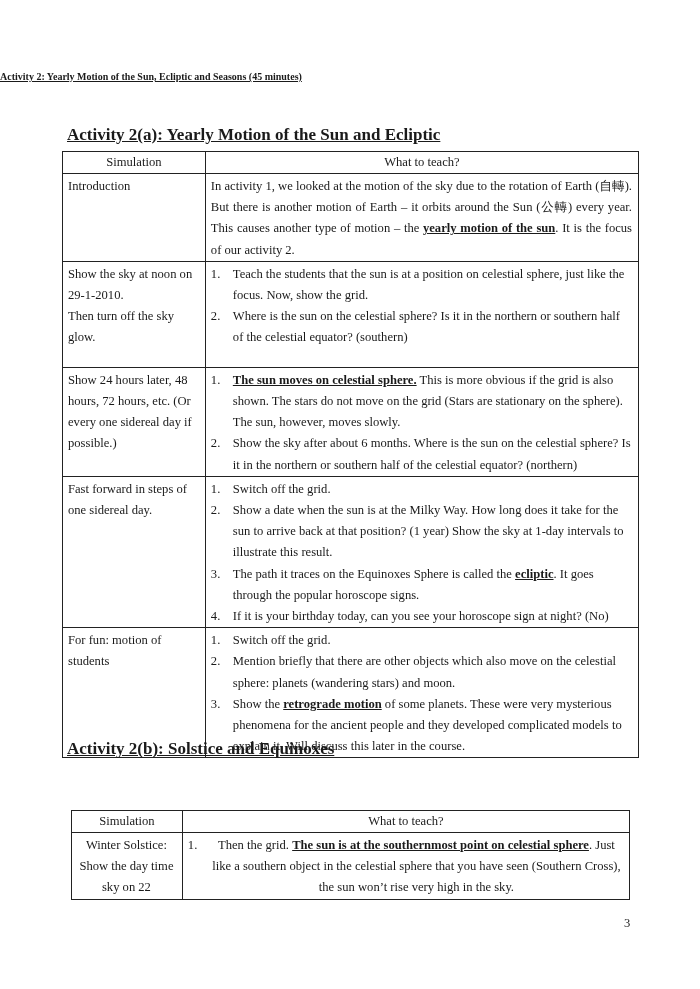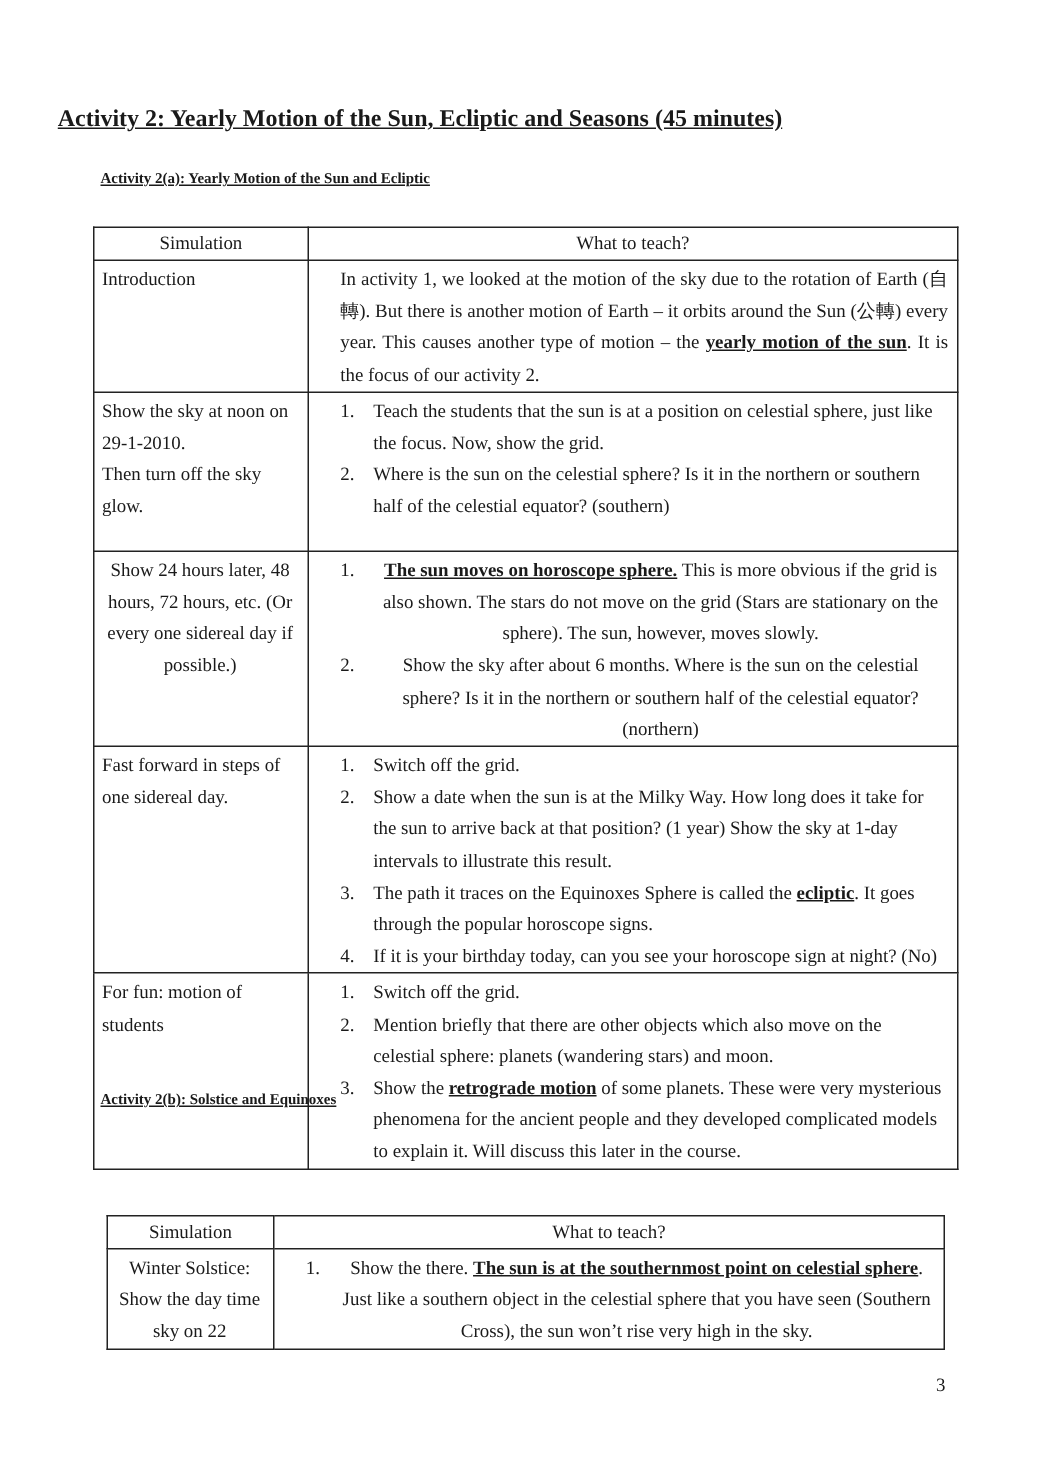--- a/index.html
+++ b/index.html
@@ -1,24 +1,24 @@
 <!DOCTYPE html>
 <html><head>
 <meta charset="utf-8">
 <style>
   html, body { margin:0; padding:0; background:#fff; }
   body { width:700px; height:989px; position:relative; font-family:"Liberation Serif", "DejaVu Serif", serif; color:#1a1a1a; font-size:12.6px; overflow:hidden; }
-  .title { position:absolute; top:71px; left:0; width:560px; text-align:center; font-weight:bold; text-decoration:underline; font-size:16px; }
-  .subhead { position:absolute; left:67px; font-weight:bold; text-decoration:underline; font-size:10px; }
+  .title { position:absolute; top:71px; left:0; width:560px; text-align:left; font-weight:bold; text-decoration:underline; font-size:10px; }
+  .subhead { position:absolute; left:67px; font-weight:bold; text-decoration:underline; font-size:17px;margin-top:11px; }
   table { position:absolute; border-collapse:collapse; }
   td, th { border:1.3px solid #222; vertical-align:top; padding:0;font-family:Liberation Serif, serif; }
   th { font-weight:normal; text-align:center; height:21px; line-height:21px; }
   td { line-height:21.2px; }
   .c1 { padding:2px 6px 0 5px; }
-  .c2 { padding:2px 6px 0 21px; }
+  .c2 { padding:2px 6px 0 5px; }
   .para { text-align:justify; }
   ol { margin:0; padding:0; list-style:none; }
   ol li { position:relative; padding-left:22px; }
   ol li .num { position:absolute; left:0; top:0; }
   b.u { font-weight:bold; text-decoration:underline; }
   .pageno { position:absolute; left:624px; top:916px; font-size:12.6px; }
 </style>
 </head>
 <body>
 
@@ -47,25 +47,25 @@
       <div>Show the sky at noon on 29-1-2010.</div>
       <div>Then turn off the sky glow.</div>
     </td>
     <td class="c2">
       <ol>
         <li><span class="num">1.</span><span>Teach the students that the sun is at a position on celestial sphere, just like the focus. Now, show the grid.</span></li>
         <li><span class="num">2.</span><span>Where is the sun on the celestial sphere? Is it in the northern or southern half of the celestial equator? (southern)</span></li>
       </ol>
     </td>
   </tr>
-  <tr style="height:107px;text-align:center;">
+  <tr style="height:107px;">
     <td class="c1">Show 24 hours later, 48 hours, 72 hours, etc. (Or every one sidereal day if possible.)</td>
     <td class="c2">
       <ol>
-        <li><span class="num">1.</span><b class="u">The sun moves on horoscope sphere.</b><span> This is more obvious if the grid is also shown. The stars do not move on the grid (Stars are stationary on the sphere). The sun, however, moves slowly.</span></li>
+        <li><span class="num">1.</span><b class="u">The sun moves on celestial sphere.</b><span> This is more obvious if the grid is also shown. The stars do not move on the grid (Stars are stationary on the sphere). The sun, however, moves slowly.</span></li>
         <li><span class="num">2.</span><span>Show the sky after about 6 months. Where is the sun on the celestial sphere? Is it in the northern or southern half of the celestial equator? (northern)</span></li>
       </ol>
     </td>
   </tr>
   <tr style="height:148px;">
     <td class="c1">Fast forward in steps of one sidereal day.</td>
     <td class="c2">
       <ol>
         <li><span class="num">1.</span><span>Switch off the grid.</span></li>
         <li><span class="num">2.</span><span>Show a date when the sun is at the Milky Way. How long does it take for the sun to arrive back at that position? (1 year) Show the sky at 1-day intervals to illustrate this result.</span></li>
@@ -96,20 +96,20 @@
     </colgroup>
   <tbody>
       <tr>
     <th>Simulation</th>
     <th>What to teach?</th>
   </tr>
   <tr style="height:64px;text-align:center;">
     <td class="c1">Winter Solstice: Show the day time sky on 22</td>
     <td class="c2">
       <ol>
-        <li><span class="num">1.</span><span>Show the there. </span><b class="u">The sun is at the southernmost point on celestial sphere</b><span>. Just like a southern object in the celestial sphere that you have seen (Southern Cross), the sun won’t rise very high in the sky.</span></li>
+        <li><span class="num">1.</span><span>Then the grid. </span><b class="u">The sun is at the southernmost point on celestial sphere</b><span>. Just like a southern object in the celestial sphere that you have seen (Southern Cross), the sun won’t rise very high in the sky.</span></li>
       </ol>
     </td>
   </tr>
 </tbody>
   </table>
 
 <div class="pageno">3</div>
 
 </body></html>

